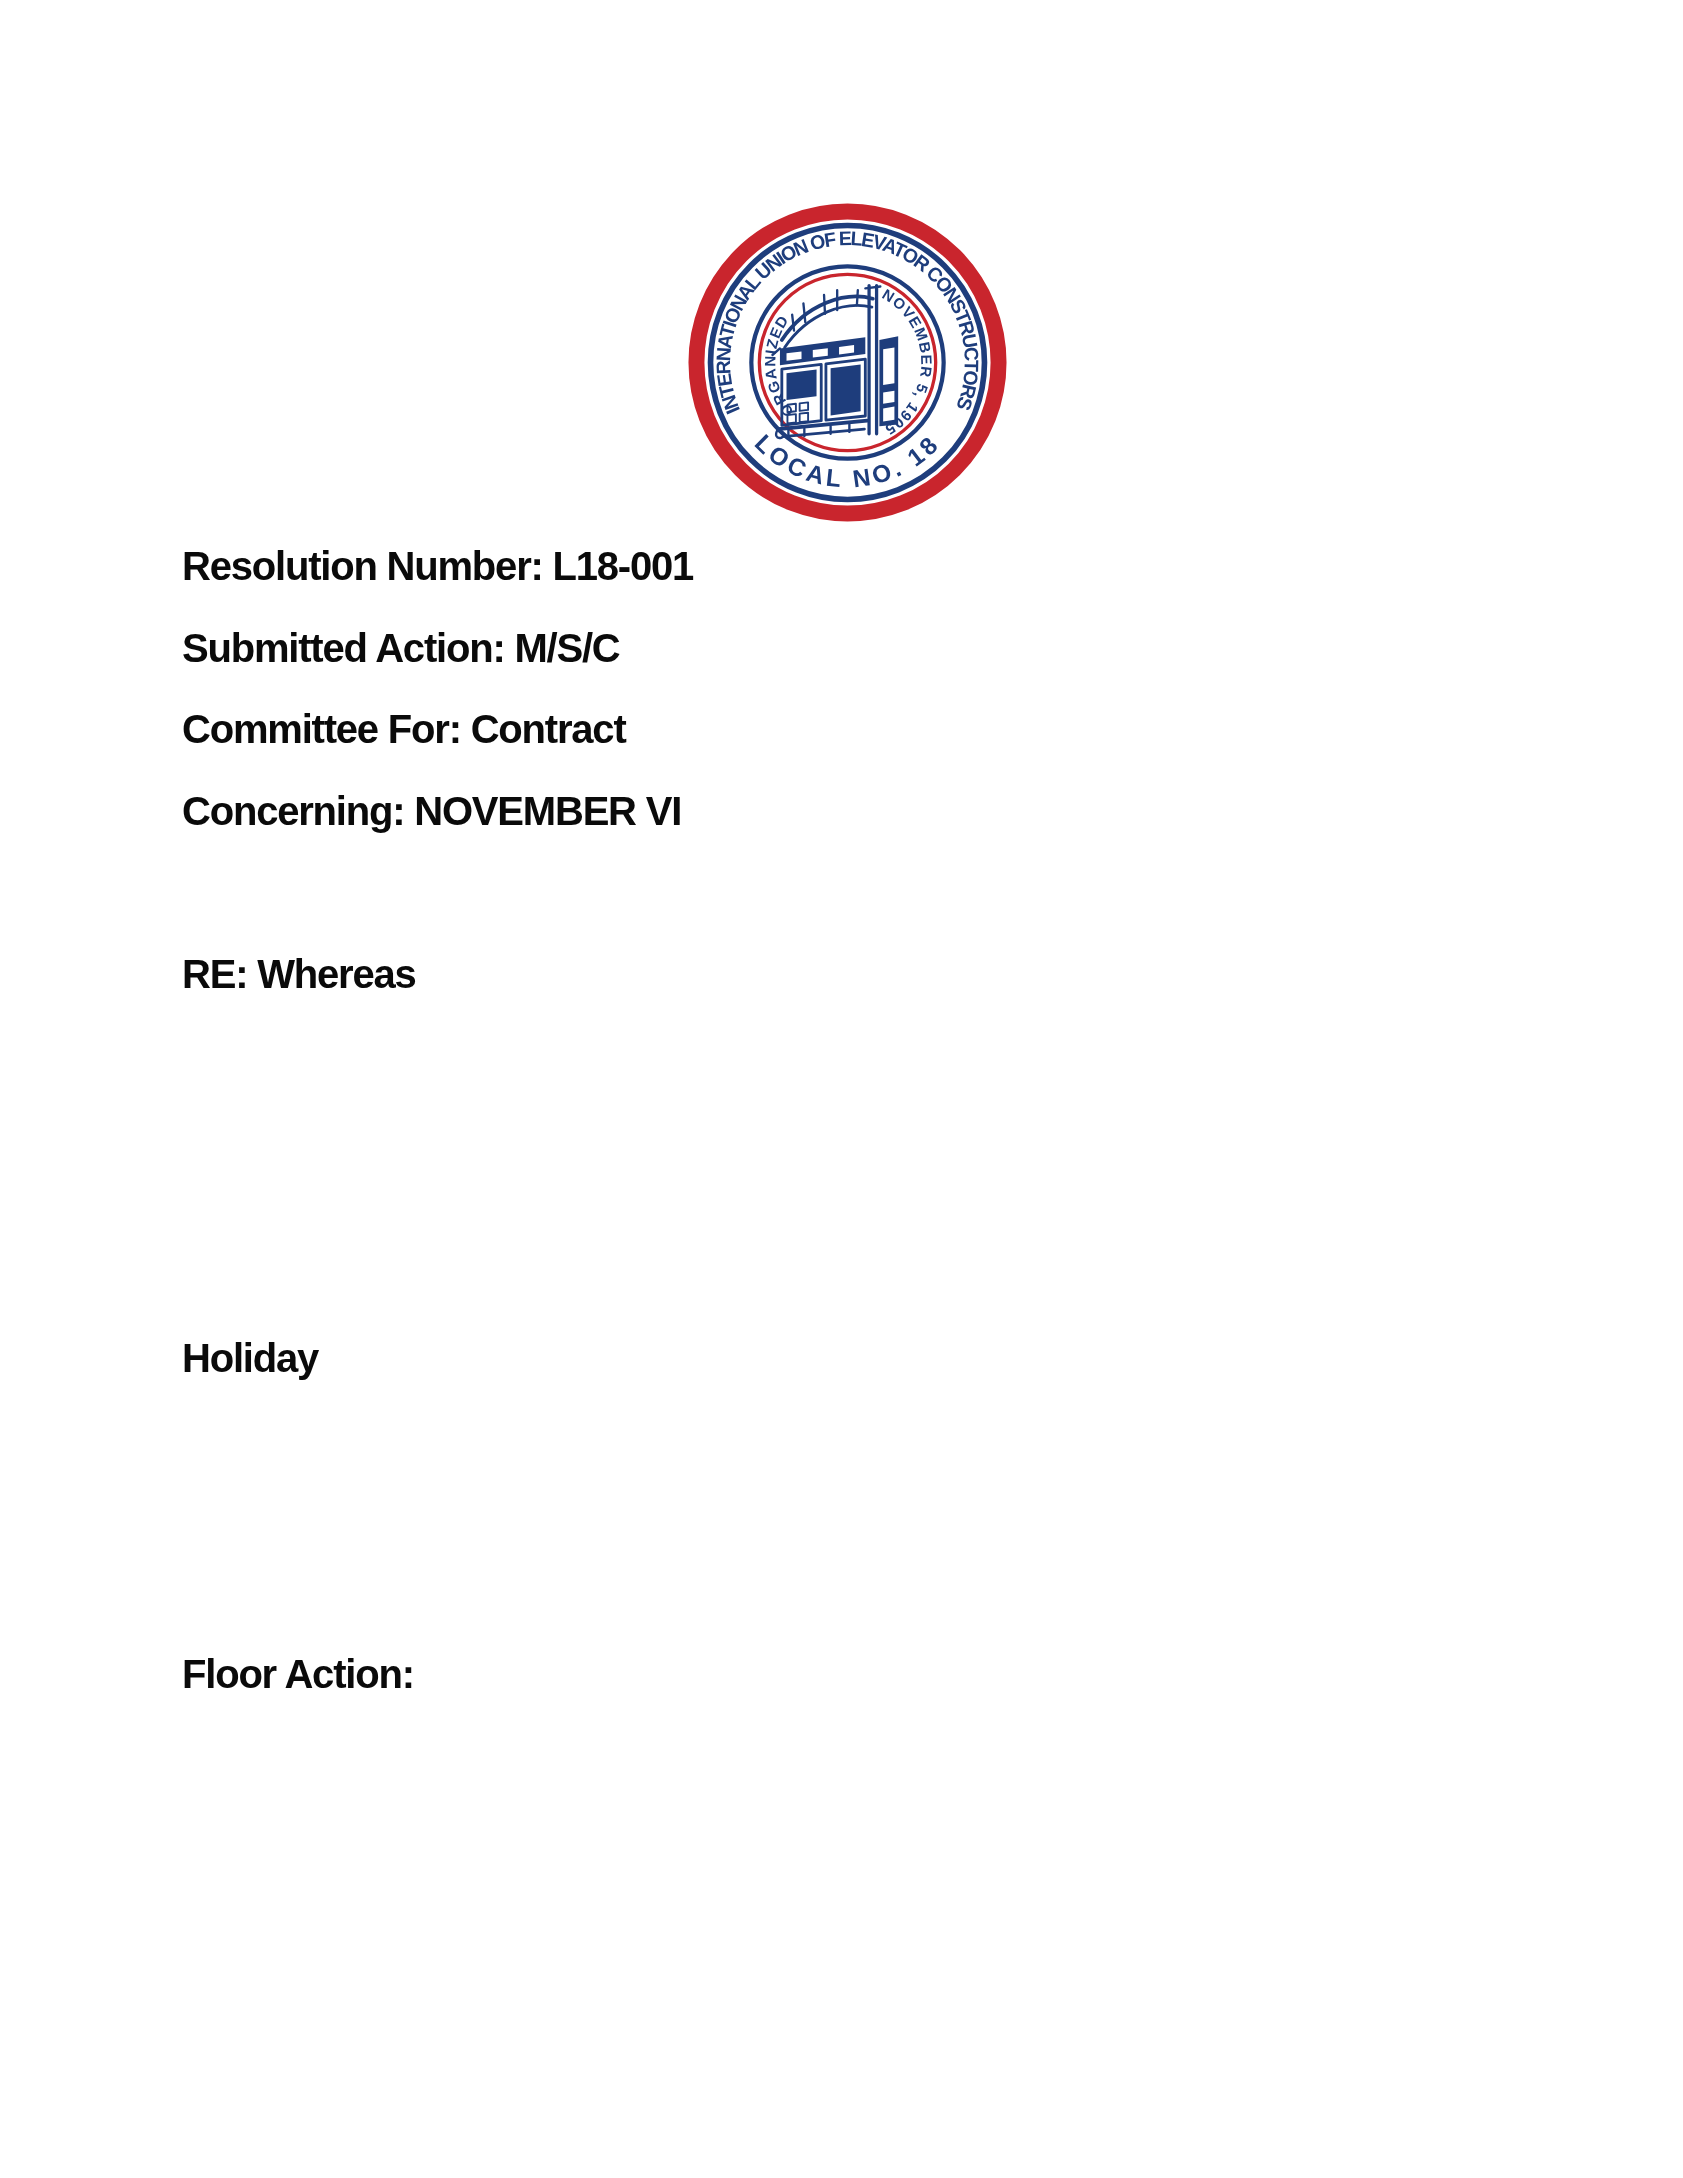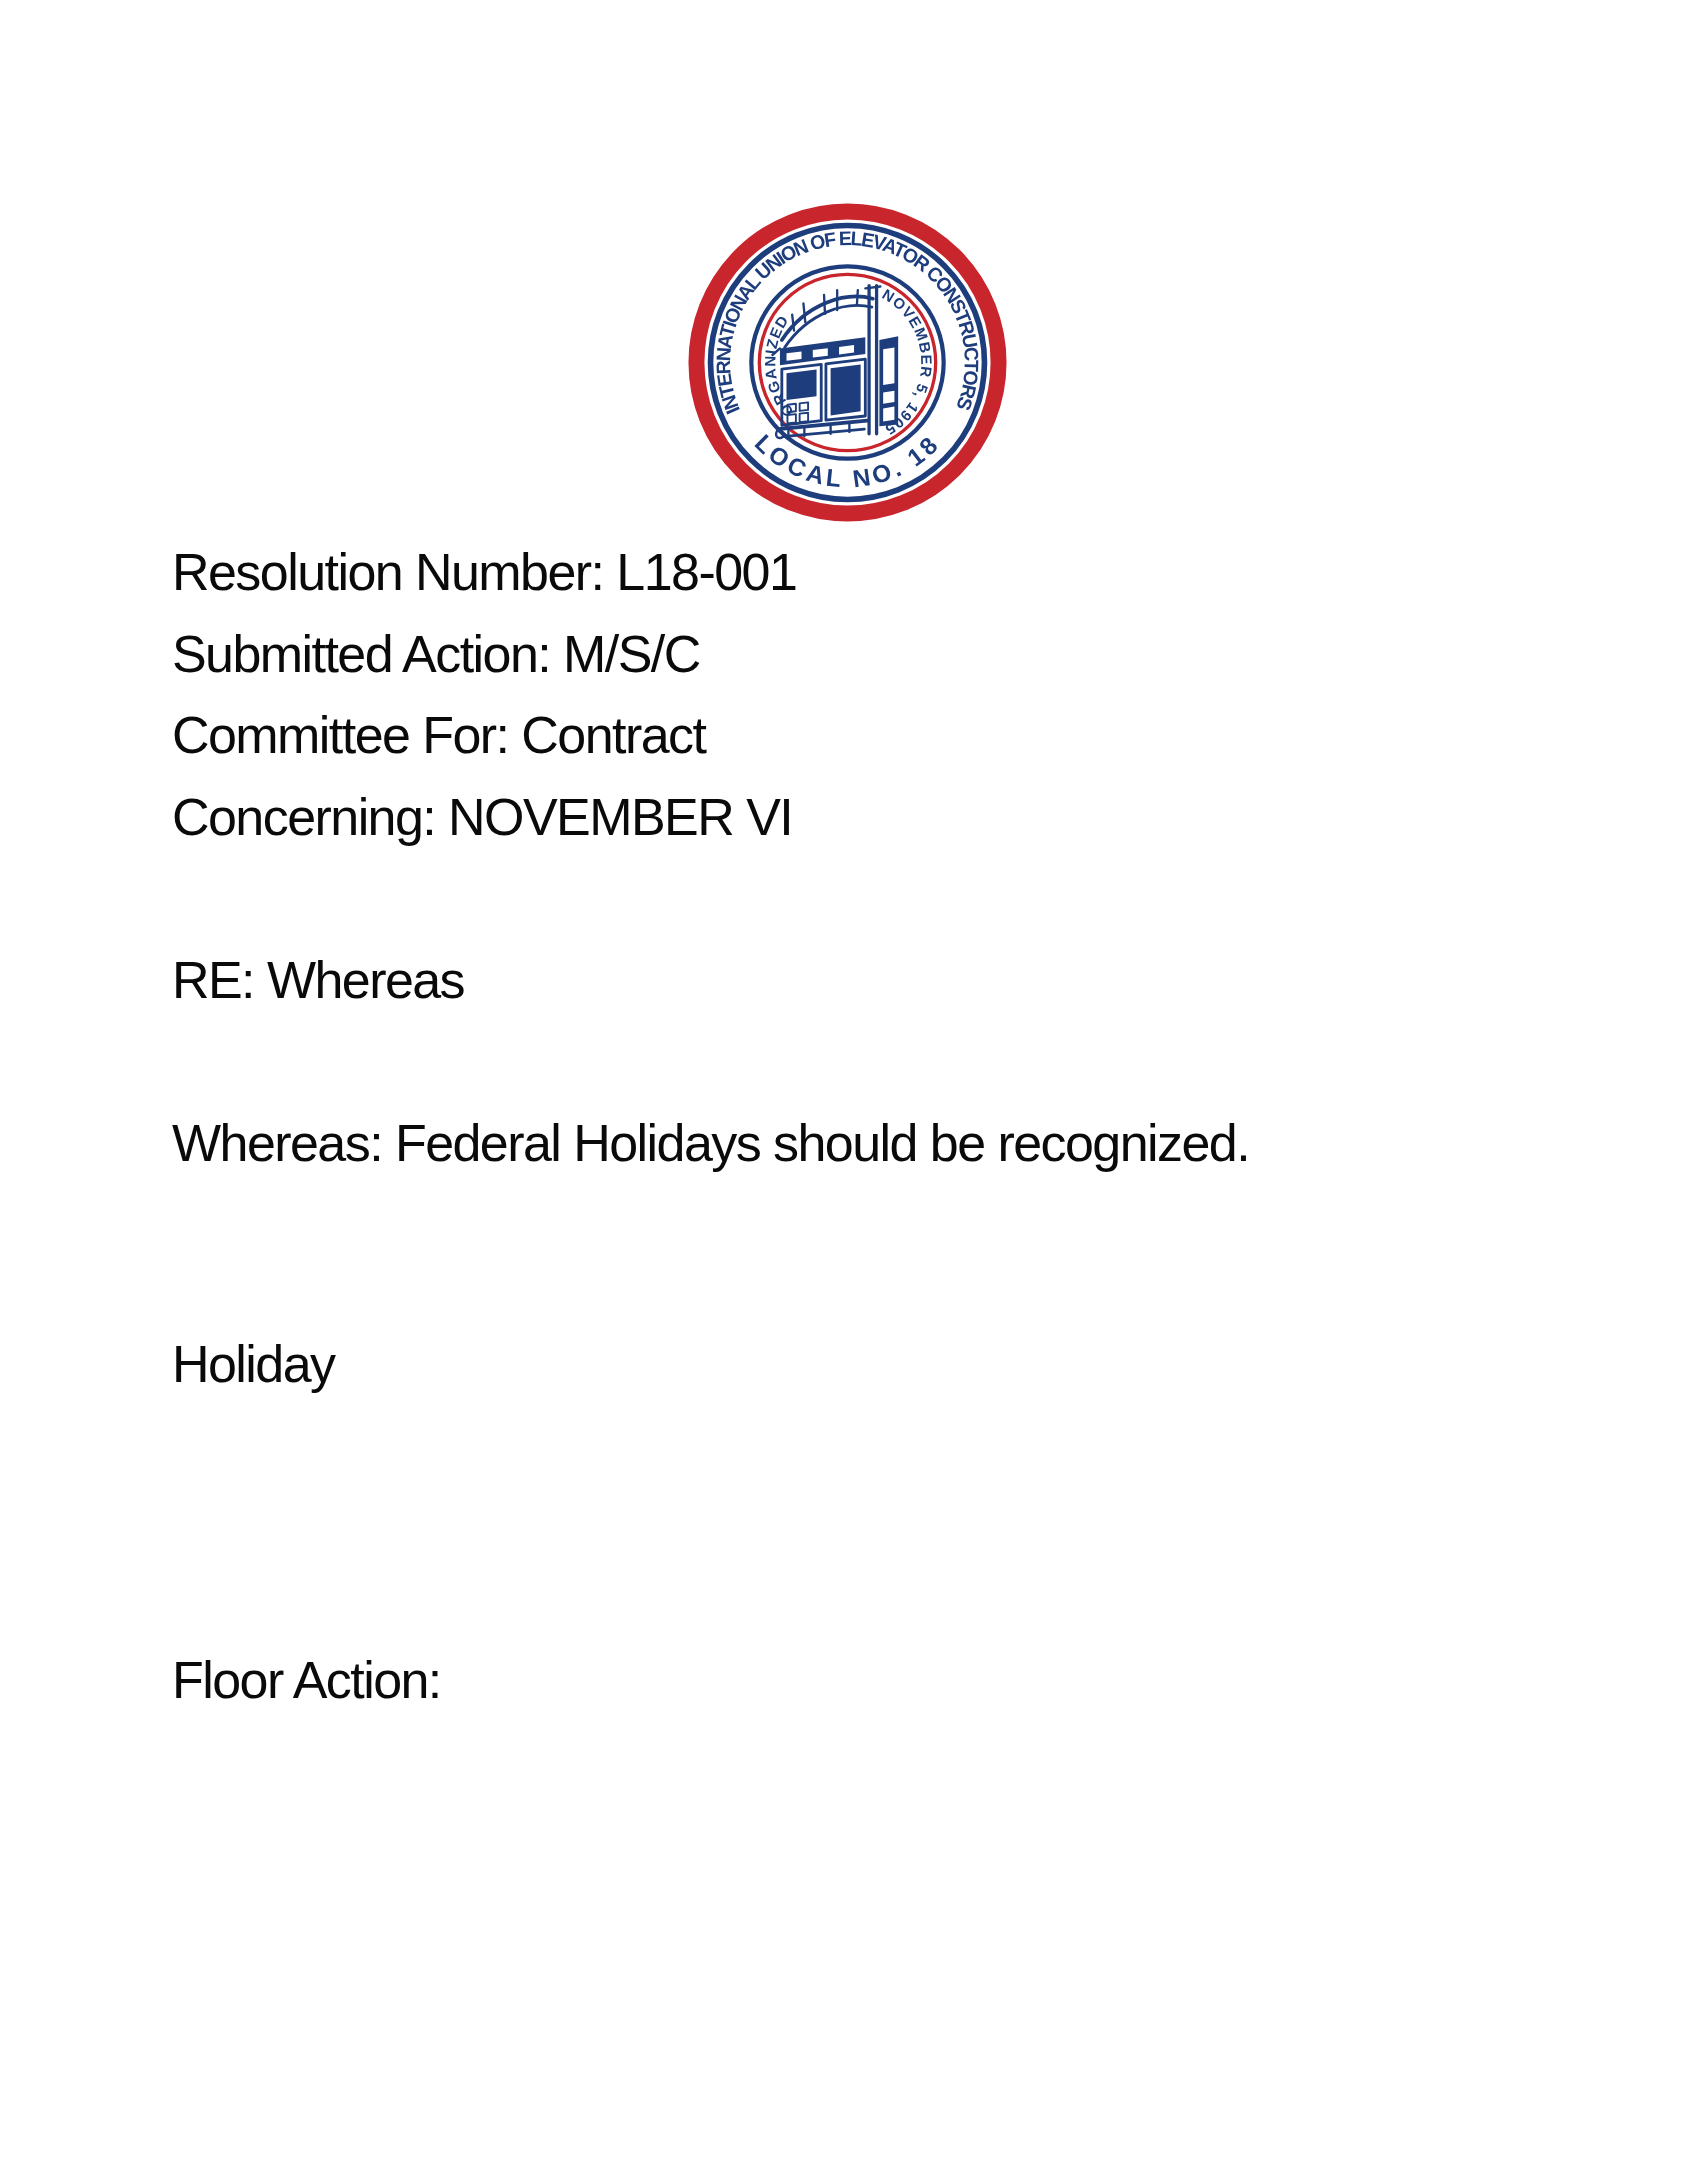--- a/index.html
+++ b/index.html
@@ -20,23 +20,23 @@
   }
   .seal {
     position: absolute;
     left: 688px;
     top: 203px;
     width: 319px;
     height: 319px;
   }
   .doc-line {
     position: absolute;
-    left: 172px;
-    font-weight: 400;
-    font-size: 52px;
+    left: 182px;
+    font-weight: 700;
+    font-size: 40px;
     line-height: 1;
     letter-spacing: -0.03em;
     color: var(--text_color, #0a0a0a);
     white-space: pre;
   }
   
   .stroke-red   { stroke: var(--seal_red, #C9252D); fill: none; }
   .stroke-navy  { stroke: var(--seal_navy, #1E3D7C); fill: none; stroke-linecap: round; stroke-linejoin: round; }
   .fill-navy    { fill: var(--seal_navy, #1E3D7C); stroke: none; }
   .fill-white   { fill: var(--seal_white, #ffffff); stroke: none; }
@@ -119,20 +119,19 @@
       <path class="stroke-navy" stroke-width="2.5" d="M96 241 C92 247 94 252 100 250"></path>
     </g>
   </svg>
 
   <div class="doc-line" style="top:546px">Resolution Number: L18-001</div>
   <div class="doc-line" style="top:628px">Submitted Action: M/S/C</div>
   <div class="doc-line" style="top:709px">Committee For: Contract</div>
   <div class="doc-line" style="top:791px">Concerning: NOVEMBER VI</div>
   <div class="doc-line" style="top:954px">RE: Whereas</div>
 
-  <div class="doc-line" style="top:1117px">Whereas: Federal Holidays should be recognized.</div>
 
   <div class="doc-line" style="top:1338px">Holiday</div>
 
   <div class="doc-line" style="top:1654px">Floor Action:</div>
 
 </div>
 
 
 </body></html>

